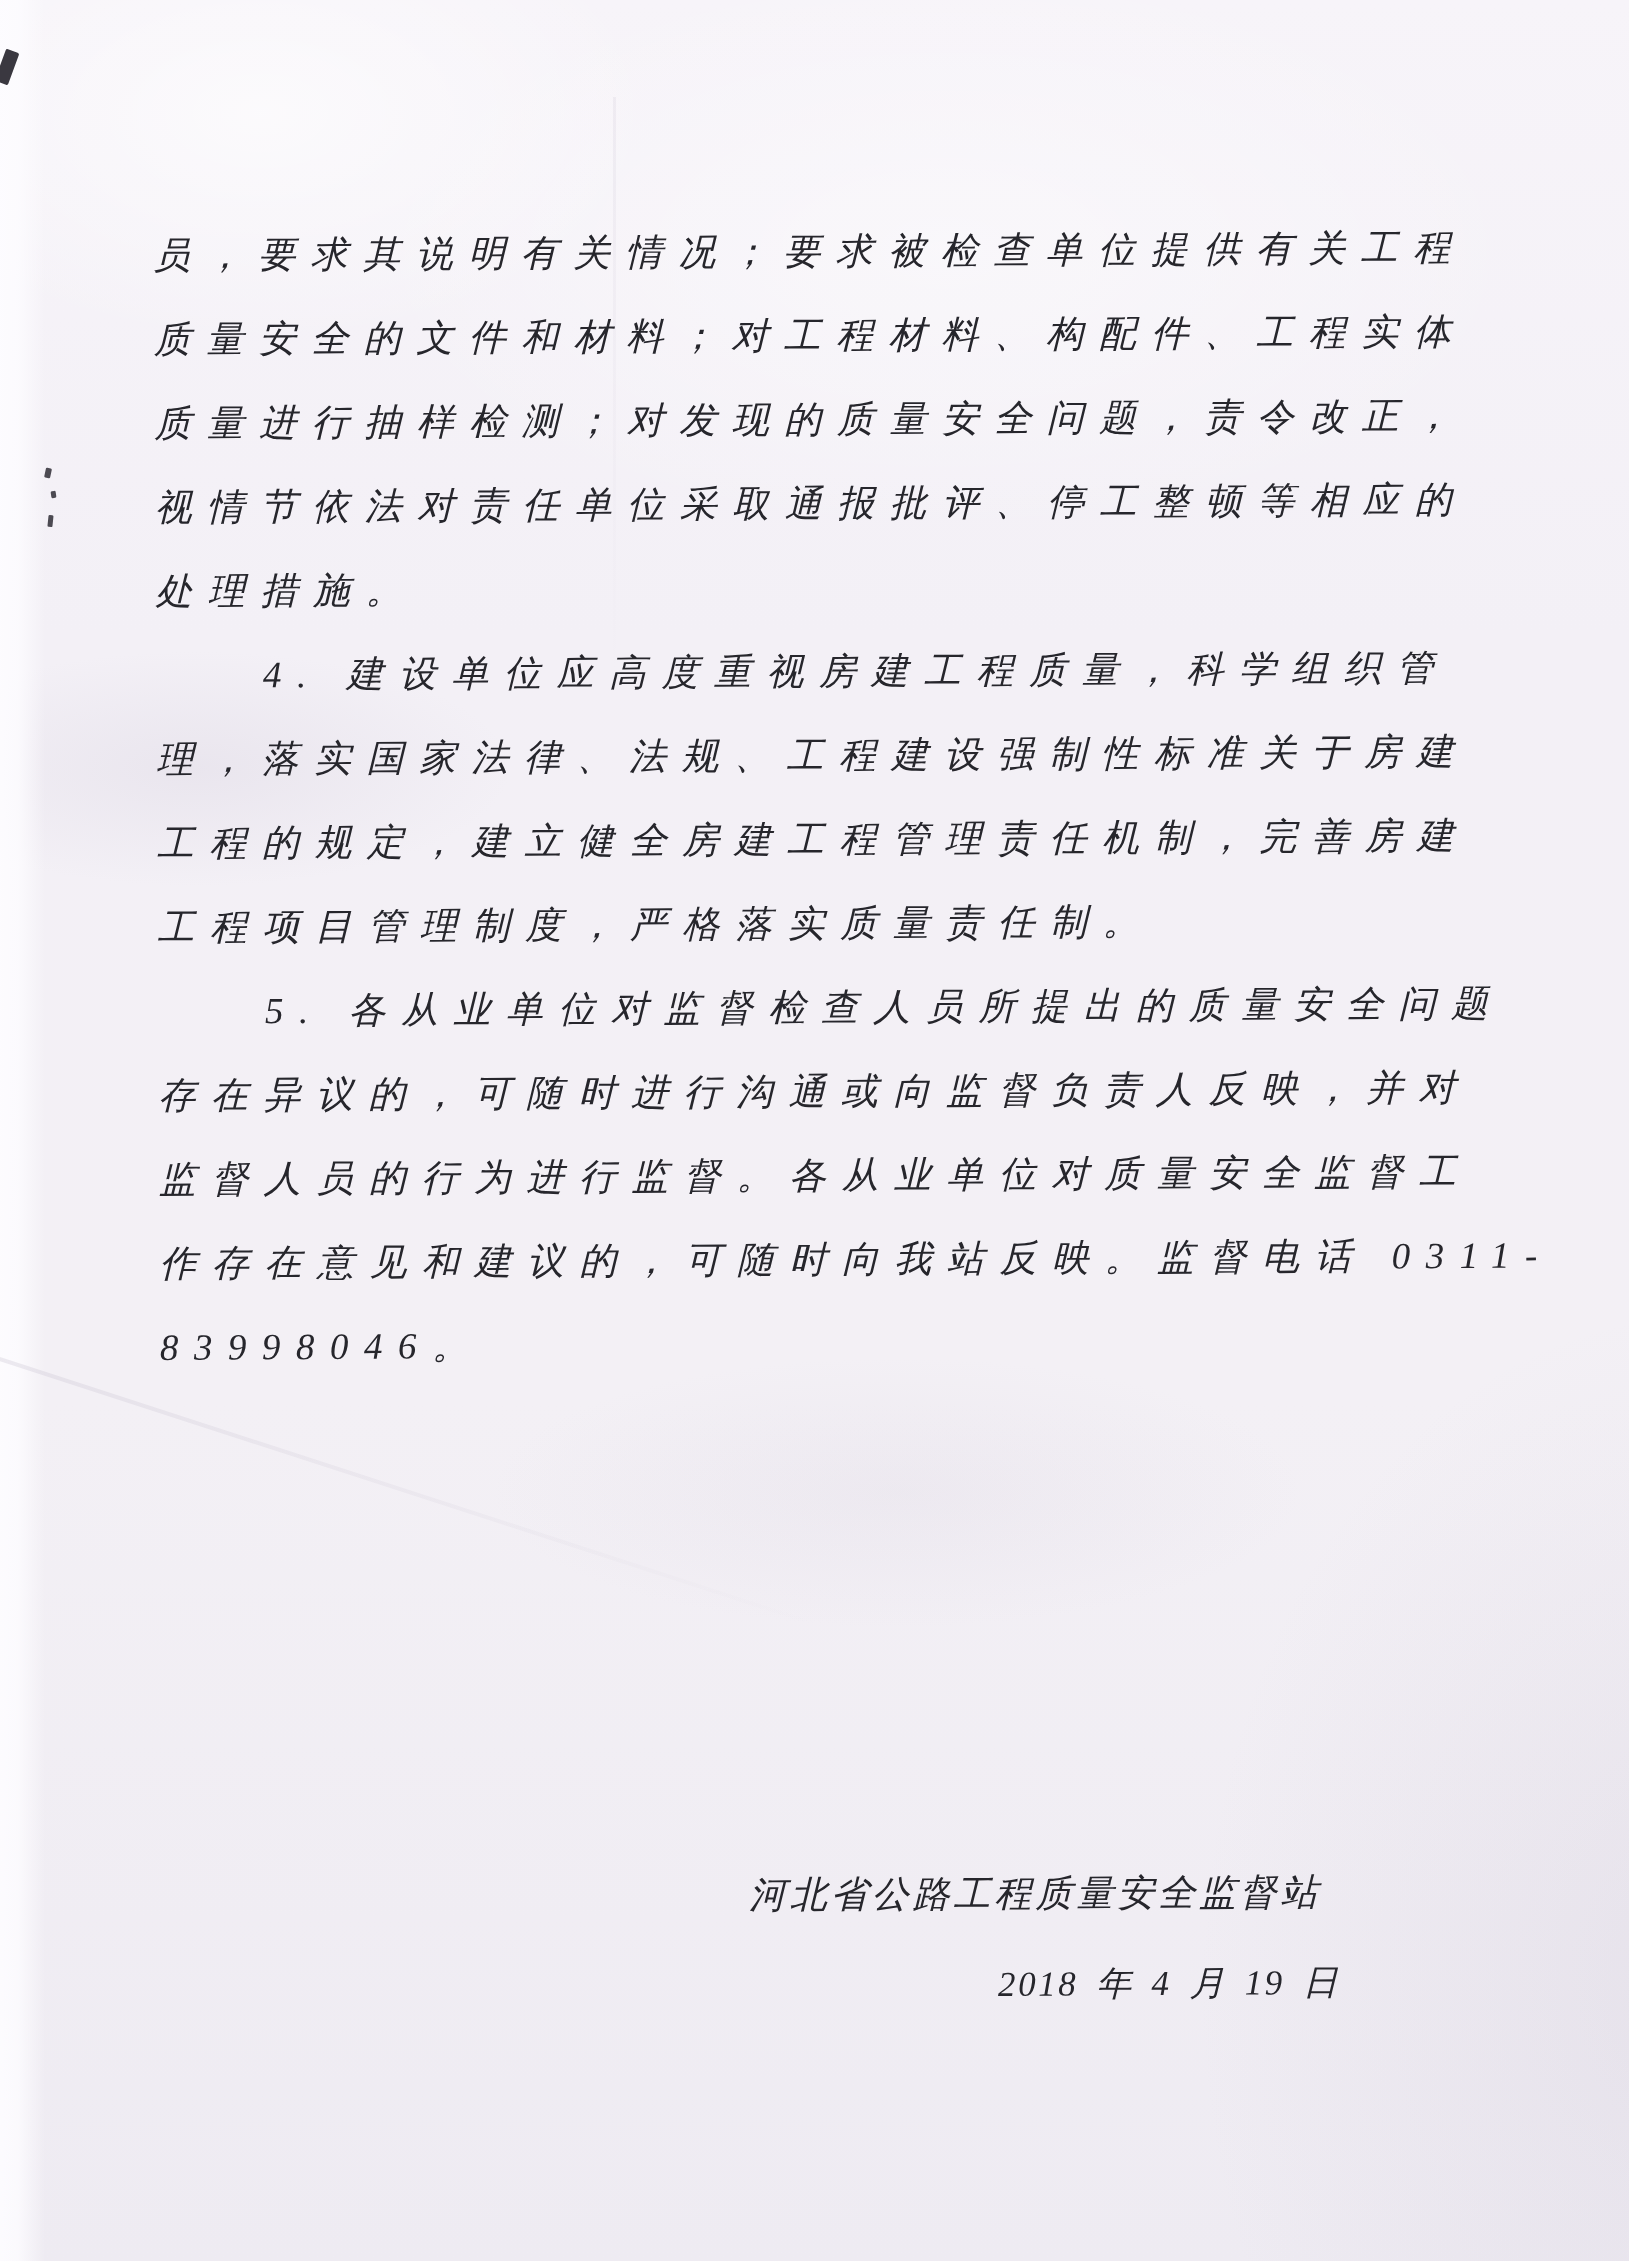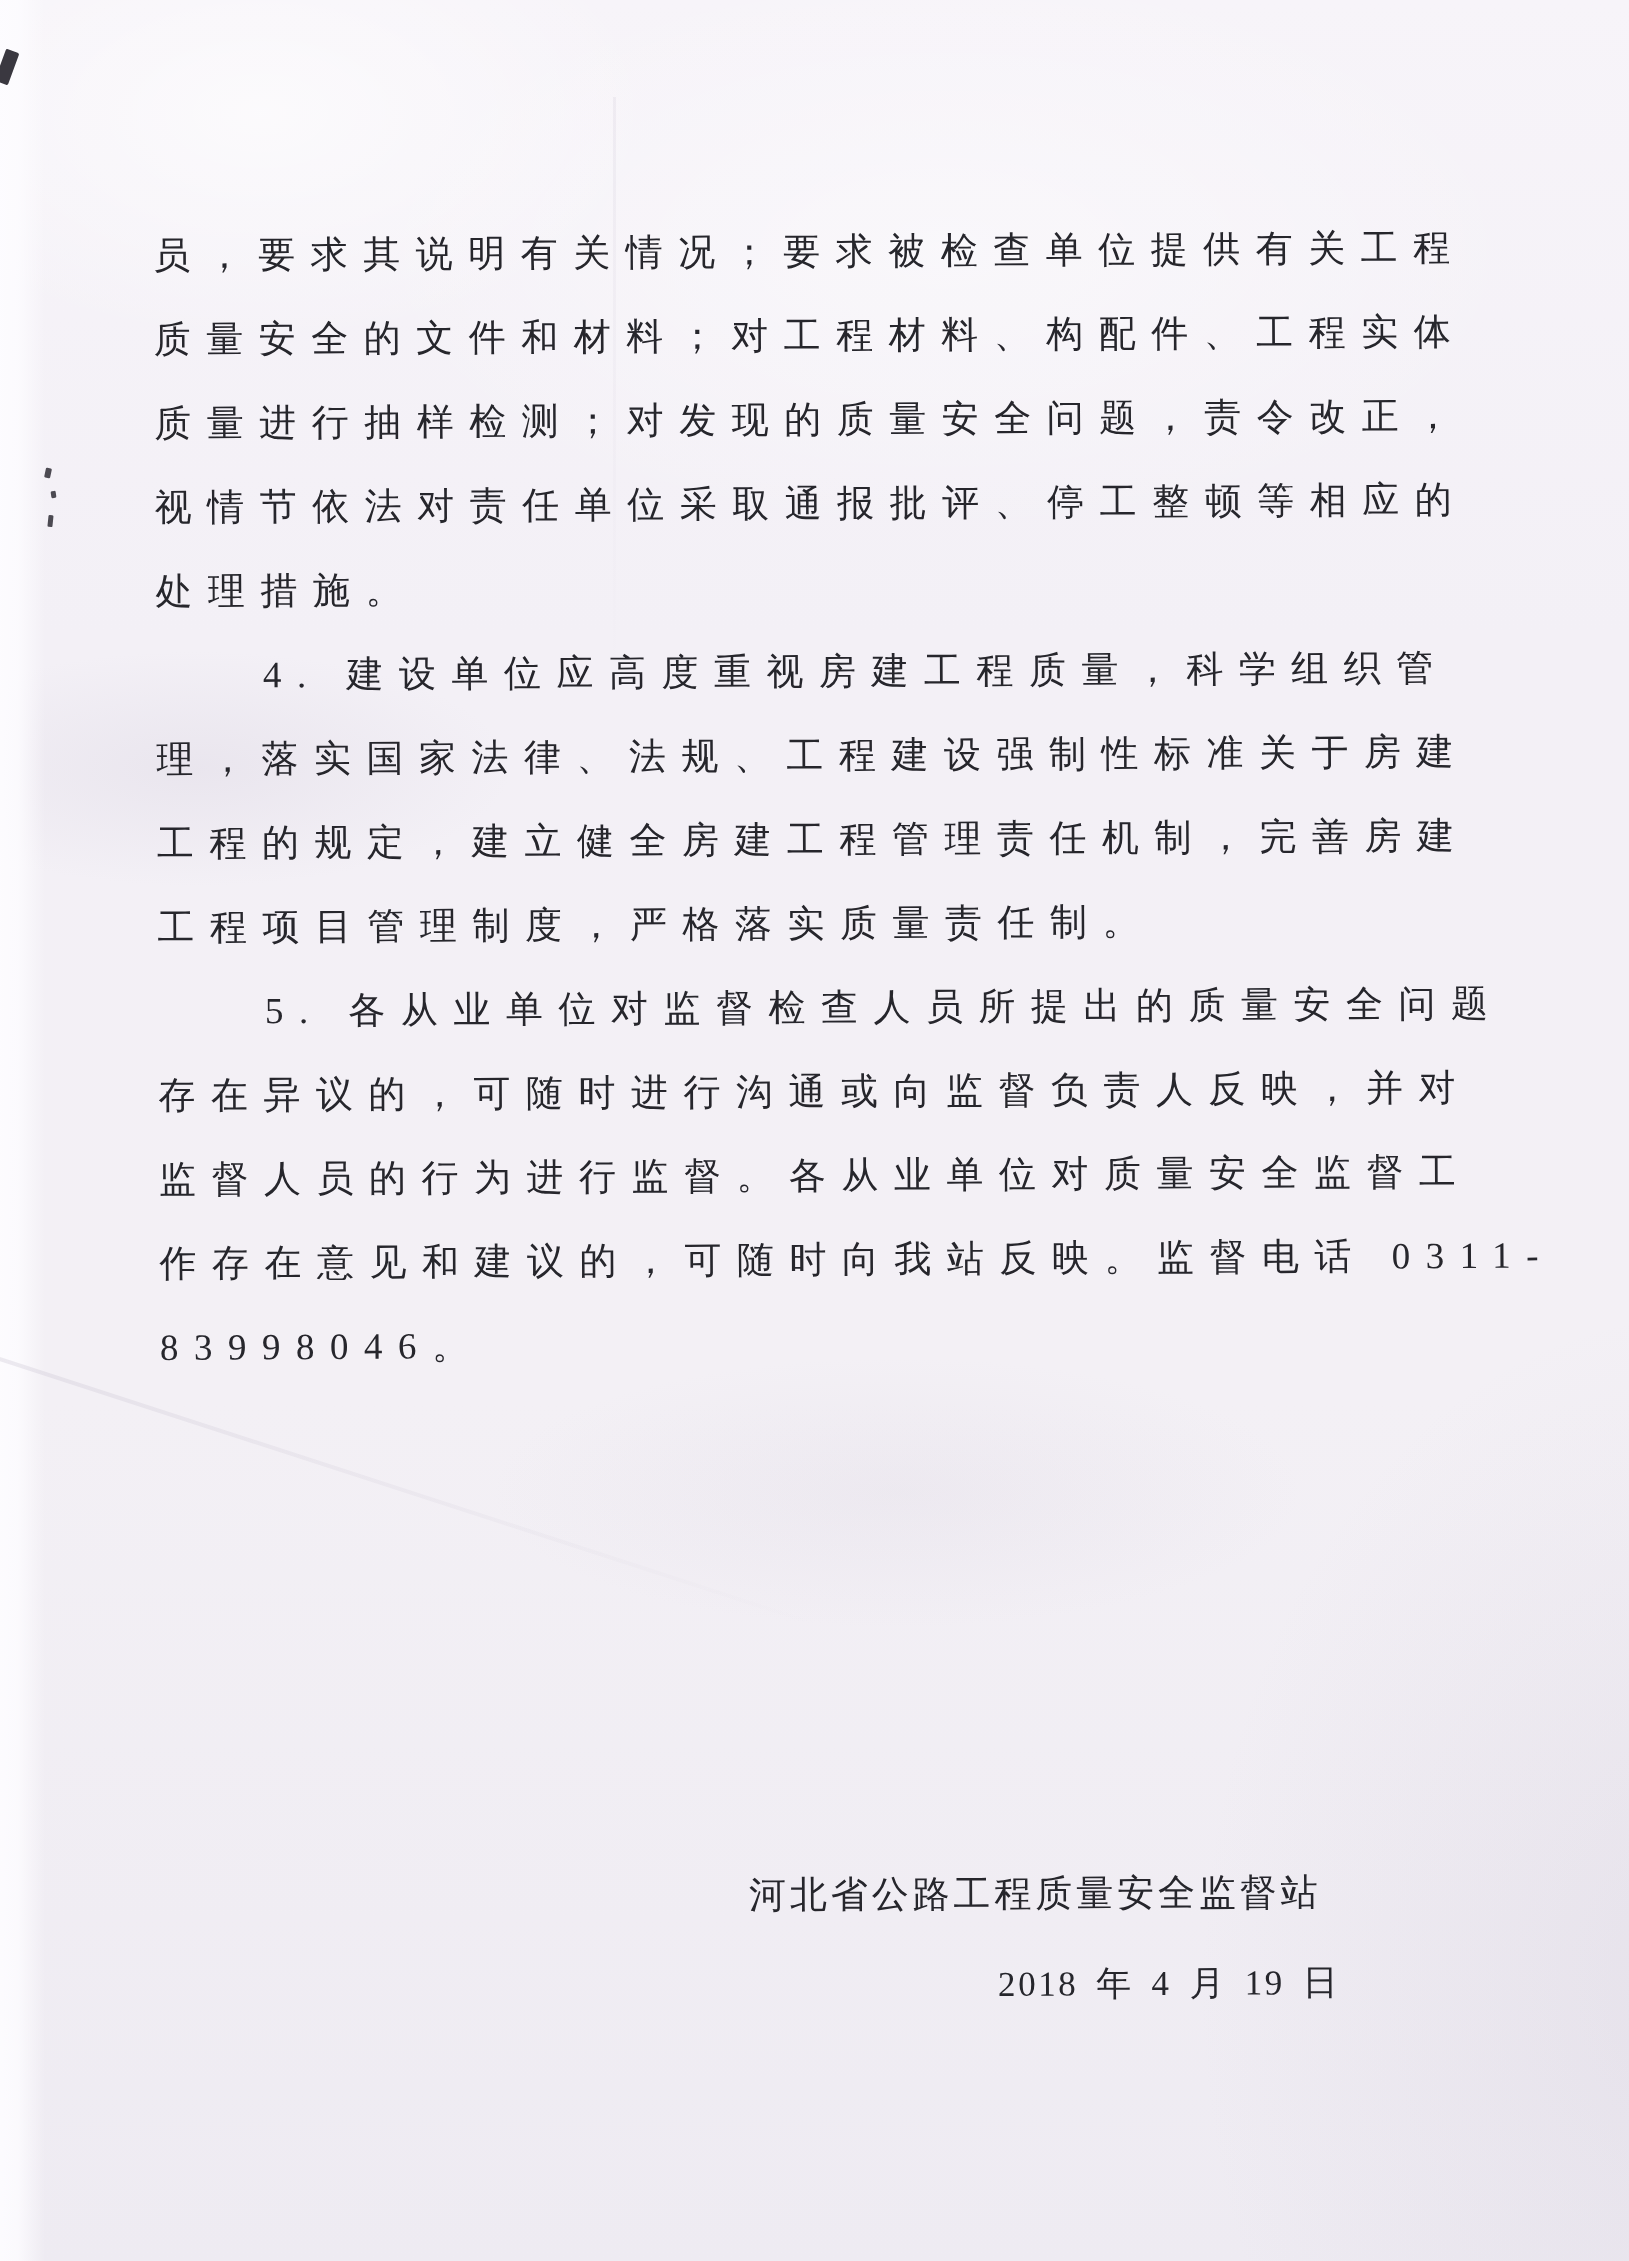--- a/index.html
+++ b/index.html
@@ -27,20 +27,21 @@
       
       radial-gradient(ellipse 838px 413px at 58% 11%, rgba(255,255,255,0.4), rgba(255,255,255,0) 72%),
       
       radial-gradient(ellipse 451px 168px at 12% 34%, rgba(205,198,214,0.25), rgba(255,255,255,0) 70%),
       
       radial-gradient(ellipse 580px 193px at 55% 66%, rgba(210,203,218,0.18), rgba(255,255,255,0) 70%),
       
       radial-gradient(ellipse 709px 967px at 104% 88%, rgba(196,188,206,0.22), rgba(255,255,255,0) 70%),
       
       linear-gradient(180deg, #f7f4f9 0%, #f3f0f6 28%, #f3f0f5 62%, #eeebf2 100%);
+    font-style: italic;
   }
   
   .crease {
     position: absolute;
     left: -64px;
     top: 1483px;
     width: 903px;
     height: 3.9px;
     background: linear-gradient(90deg, rgba(190,183,200,0.28), rgba(190,183,200,0));
     transform: rotate(18deg);

